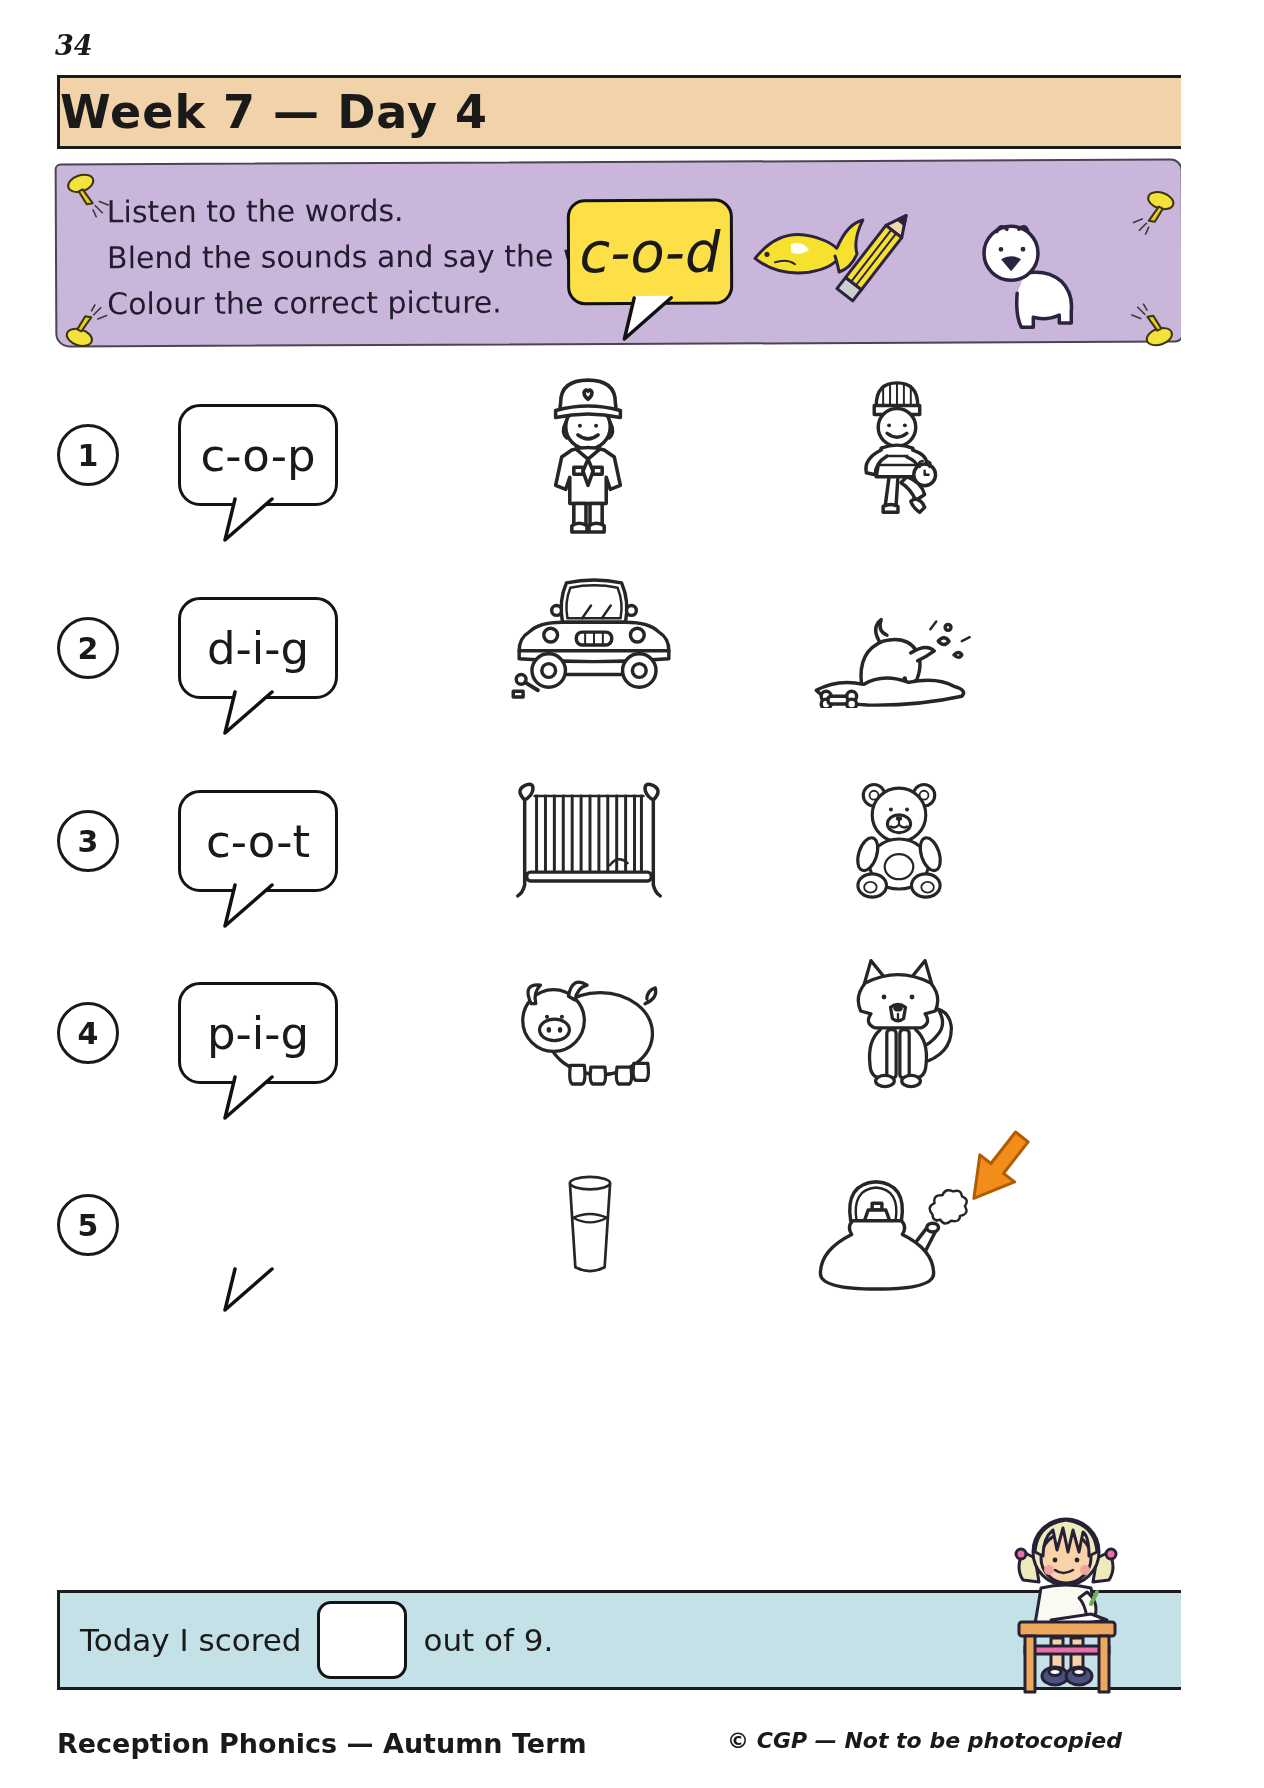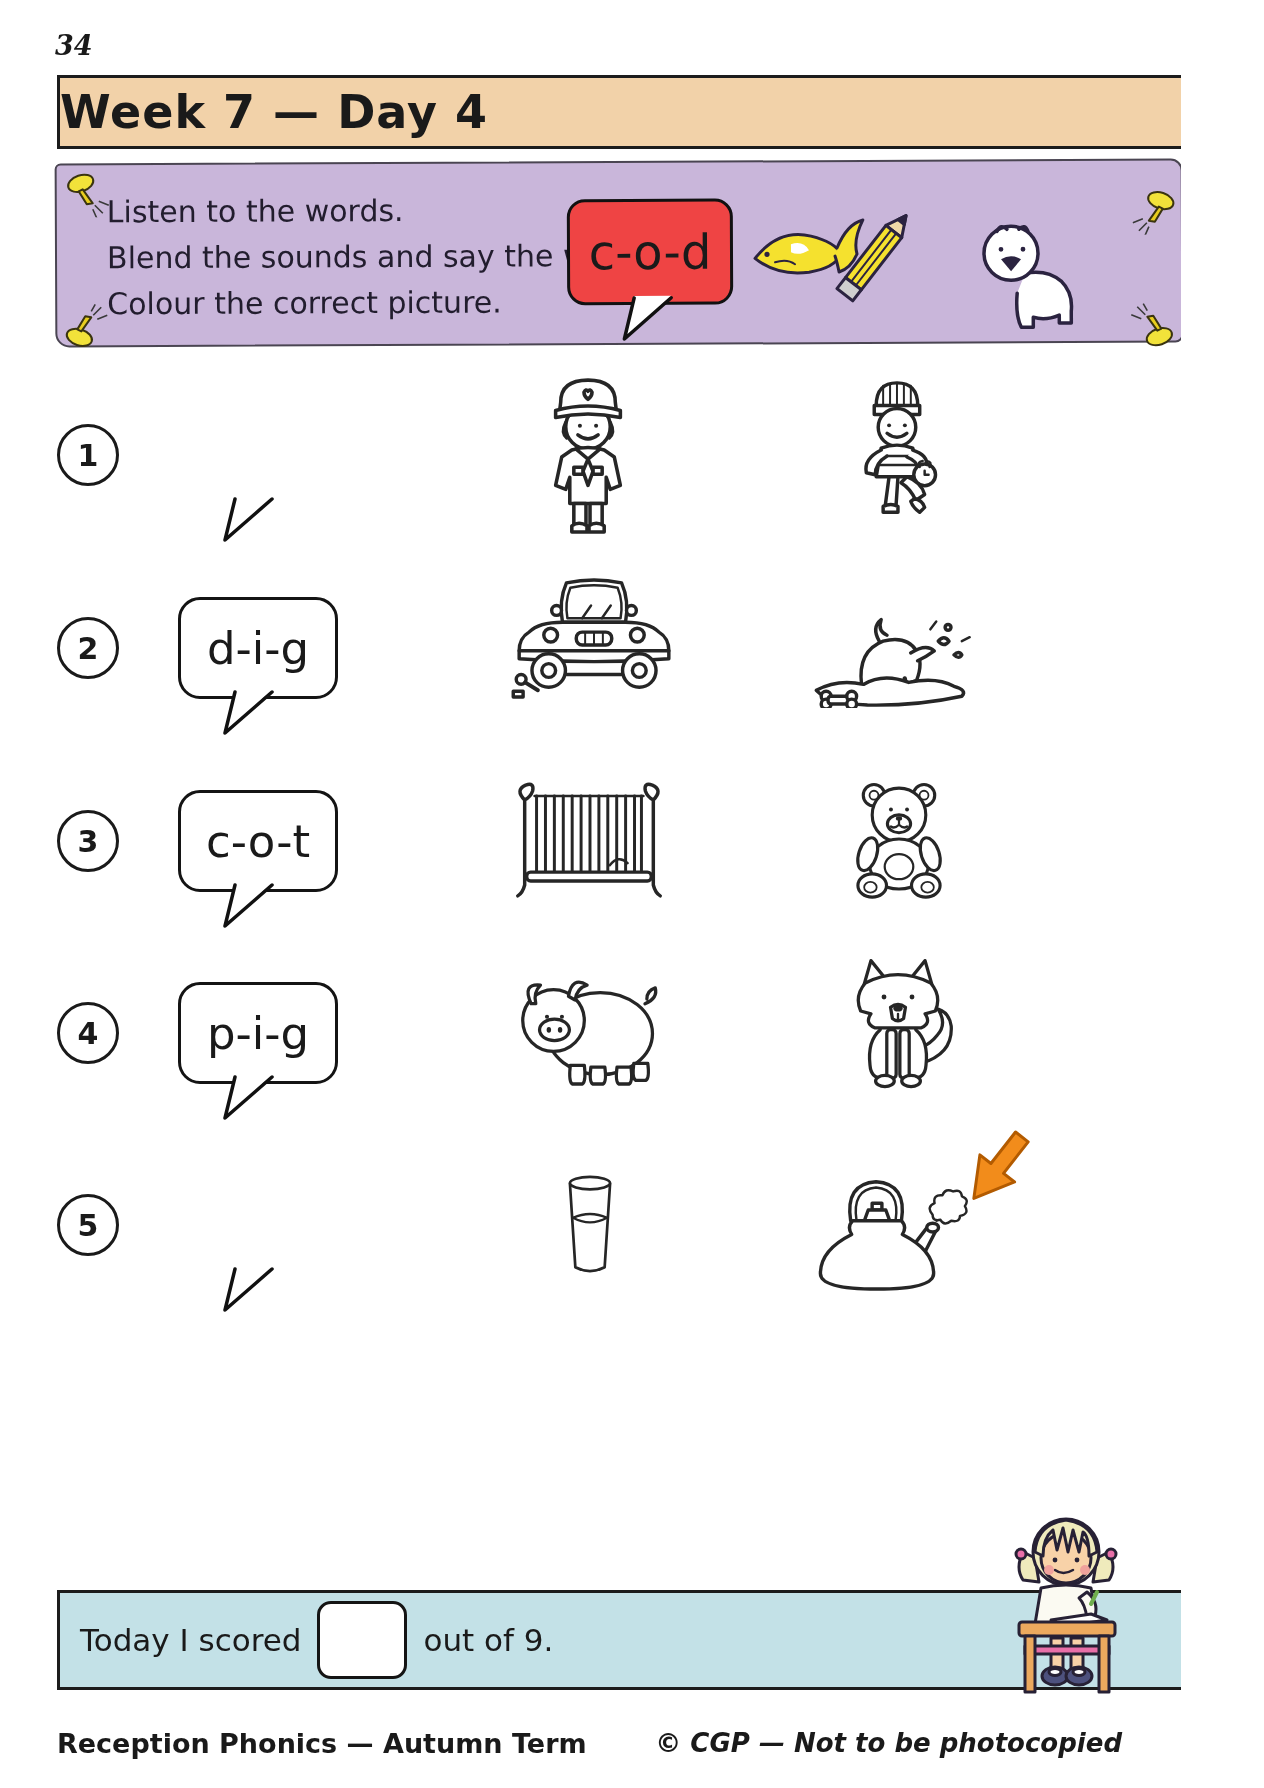--- a/index.html
+++ b/index.html
@@ -6,38 +6,38 @@
   .page{position:relative;width:1181px;height:1788px;background:#ffffff;
         font-family:"DejaVu Sans",sans-serif;color:#1a1a1a;overflow:hidden;}
   .page-number{position:absolute;left:55px;top:30px;font-size:27px;font-weight:bold;
         font-style:italic;font-family:"DejaVu Serif",serif;}
   .title-bar{position:absolute;left:57px;top:75px;width:1146px;height:68px;background:#f2d2a9;
         border:3px solid #1c1c1c;display:flex;align-items:center;justify-content:flex-start;}
   .title-bar .t{font-size:46px;font-weight:bold;letter-spacing:1px;}
   .banner{position:absolute;left:55px;top:161px;width:1124px;height:180px;background:#c9b6da;
         border:2px solid #4a4552;border-radius:6px 12px 8px 14px;transform:rotate(-0.25deg);}
   .instr{position:absolute;left:50px;top:24px;font-size:30px;line-height:46px;color:#221d2e;}
-  .example-bubble{position:absolute;left:510px;top:36px;width:160px;height:100px;background:#ef4444;
+  .example-bubble{position:absolute;left:510px;top:36px;width:160px;height:100px;background:#fde047;
         border:3.5px solid #111;border-radius:18px;display:flex;align-items:center;
-        justify-content:center;font-size:48px;}
+        justify-content:center;font-size:56px;font-style:italic;}
   .pin{position:absolute;}
   .qnum{position:absolute;left:57px;width:56px;height:56px;border:3px solid #1a1a1a;border-radius:50%;
         background:#fff;display:flex;align-items:center;justify-content:center;
         font-size:30px;font-weight:bold;}
   .bubble{position:absolute;left:178px;width:154px;height:96px;background:#fff;border:3.5px solid #141414;
         border-radius:22px;display:flex;align-items:center;justify-content:center;font-size:45px;}
   .tail{position:absolute;}
   .pic{position:absolute;}
   .score-bar{position:absolute;left:57px;top:1590px;width:1146px;height:100px;background:#c3e1e7;
         border:3px solid #1c1c1c;display:flex;align-items:center;padding-left:20px;box-sizing:border-box;
         font-size:31px;gap:16px;}
   .score-box{width:84px;height:72px;background:#fff;border:3px solid #141414;border-radius:14px;}
   .girl{position:absolute;left:995px;top:1508px;}
   .footer-left{position:absolute;left:57px;top:1728px;font-size:27px;font-weight:bold;}
-  .footer-right{position:absolute;right:59px;top:1728px;font-size:26px;font-weight:bold;font-style:italic;}
+  .footer-right{position:absolute;right:59px;top:1728px;font-size:22px;font-weight:bold;font-style:italic;}
   svg{display:block;}
 </style>
 </head>
 <body>
 
 <div class="page">
 
   <div class="page-number">34</div>
 
   <div class="title-bar">
@@ -115,20 +115,23 @@
         <path d="M30 12 q4 -8 10 -2 M52 10 q6 -6 9 2" fill="none"></path>
         <path d="M34 40 Q44 34 54 40 L44 52 Z" fill="#2b2340" stroke="none"></path>
       </g>
       <circle cx="34" cy="30" r="2.4" fill="#2b2340"></circle>
       <circle cx="56" cy="30" r="2.4" fill="#2b2340"></circle>
     </svg>
   </div>
 
   <div class="qnum" style="top:424px">
     <span>1</span>
+  </div>
+  <div class="bubble" style="top:404px">
+    <span>c-o-p</span>
   </div>
   <svg class="tail" style="left:218px;top:496px" width="64" height="48">
     <path d="M17 1 L7 44 L54 1 Z" fill="#fff"></path>
       <path d="M17 3 L7 44 L54 3" fill="none" stroke="#111" stroke-width="3.5" stroke-linejoin="round" stroke-linecap="round"></path>
   </svg>
   <div class="pic" style="left:512px;top:368px">
     <svg width="152" height="172" viewBox="0 0 120 170">
       <g stroke="#262626" stroke-width="3.5" fill="#fff" stroke-linecap="round" stroke-linejoin="round">
         <circle cx="60" cy="58" r="22"></circle>
         <path d="M38 54 q-5 10 1 15 M82 54 q5 10 -1 15" fill="none"></path>

